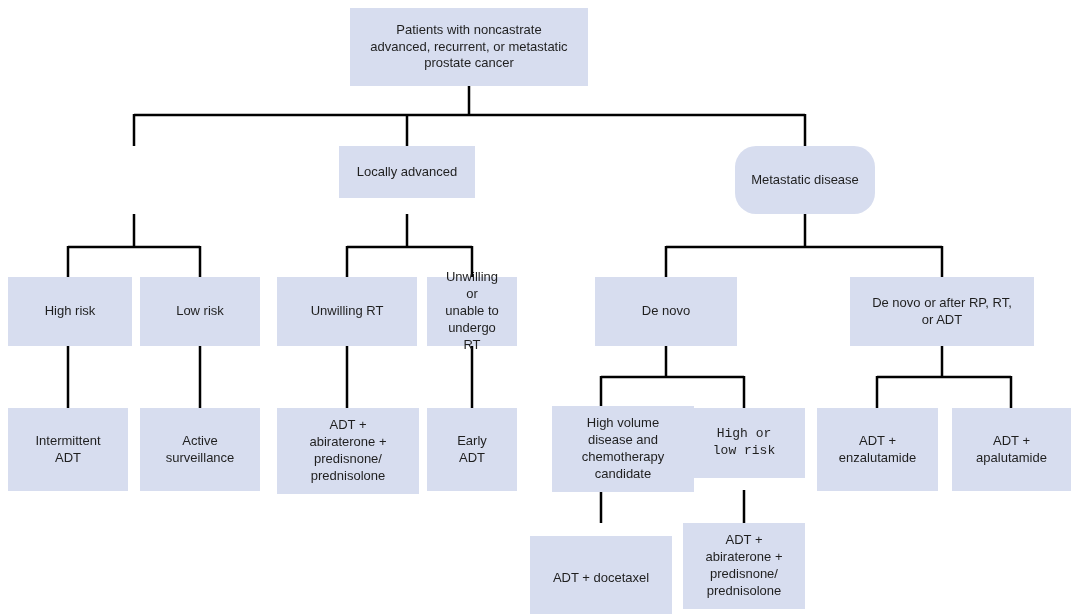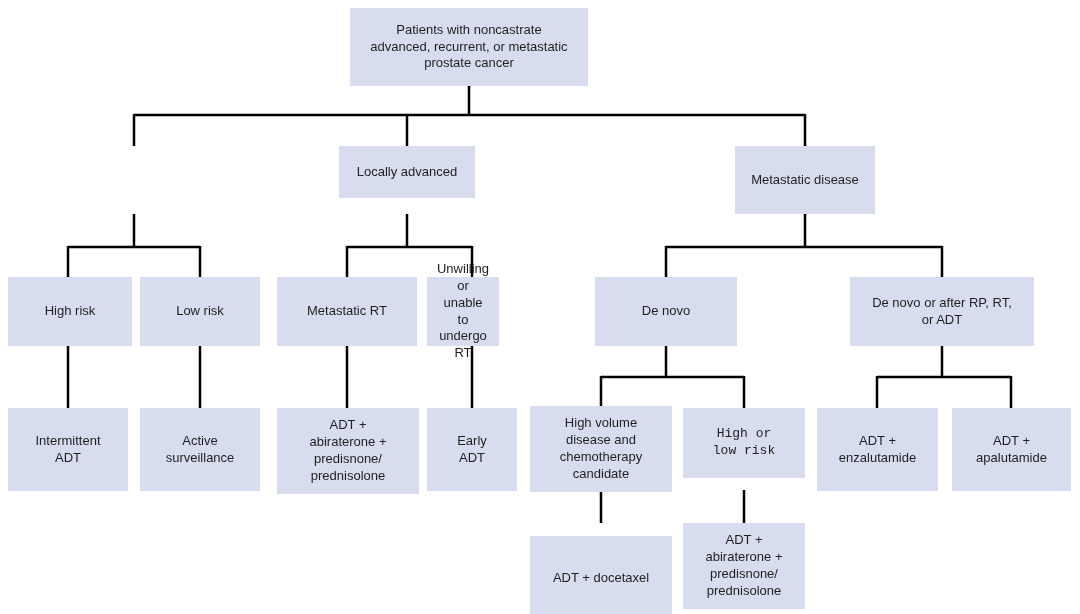--- a/index.html
+++ b/index.html
@@ -56,29 +56,29 @@
              M601 491 V523 M744 490 V523" stroke="#000000" stroke-width="2.5" fill="none"></path>
   </svg>
 
   <div class="node" style="left:350px; top:8px; width:238px; height:78px;">Patients with noncastrate
 advanced, recurrent, or metastatic
 prostate cancer</div>
 
 
   <div class="node" style="left:339px; top:146px; width:136px; height:52px;">Locally advanced</div>
 
-  <div class="node" style="left:735px; top:146px; width:140px; height:68px;">Metastatic disease</div>
+  <div class="node" style="left:735px; top:146px; width:140px; height:68px;border-radius:21px;">Metastatic disease</div>
 
   <div class="node" style="left:8px; top:277px; width:124px; height:69px;">High risk</div>
 
   <div class="node" style="left:140px; top:277px; width:120px; height:69px;">Low risk</div>
 
-  <div class="node" style="left:277px; top:277px; width:140px; height:69px;">Metastatic RT</div>
+  <div class="node" style="left:277px; top:277px; width:140px; height:69px;">Unwilling RT</div>
 
-  <div class="node" style="left:427px; top:277px; width:72px; height:69px;">Unwilling or
+  <div class="node" style="left:427px; top:277px; width:90px; height:69px;">Unwilling or
 unable to
 undergo RT</div>
 
   <div class="node" style="left:595px; top:277px; width:142px; height:69px;">De novo</div>
 
   <div class="node" style="left:850px; top:277px; width:184px; height:69px;text-align:center;">De novo or after RP, RT,
 or ADT</div>
 
   <div class="node" style="left:8px; top:408px; width:120px; height:83px;">Intermittent
 ADT</div>
@@ -86,21 +86,21 @@
   <div class="node" style="left:140px; top:408px; width:120px; height:83px;">Active
 surveillance</div>
 
   <div class="node" style="left:277px; top:408px; width:142px; height:86px;">ADT +
 abiraterone +
 predisnone/
 prednisolone</div>
 
   <div class="node" style="left:427px; top:408px; width:90px; height:83px;">Early ADT</div>
 
-  <div class="node" style="left:530px; top:406px; width:142px; height:86px;">High volume
+  <div class="node" style="left:552px; top:406px; width:142px; height:86px;">High volume
 disease and
 chemotherapy
 candidate</div>
 
   <div class="node" style="left:683px; top:408px; width:122px; height:70px;font-family:Liberation Mono, monospace;">High or
 low risk</div>
 
   <div class="node" style="left:817px; top:408px; width:121px; height:83px;">ADT +
 enzalutamide</div>
 

